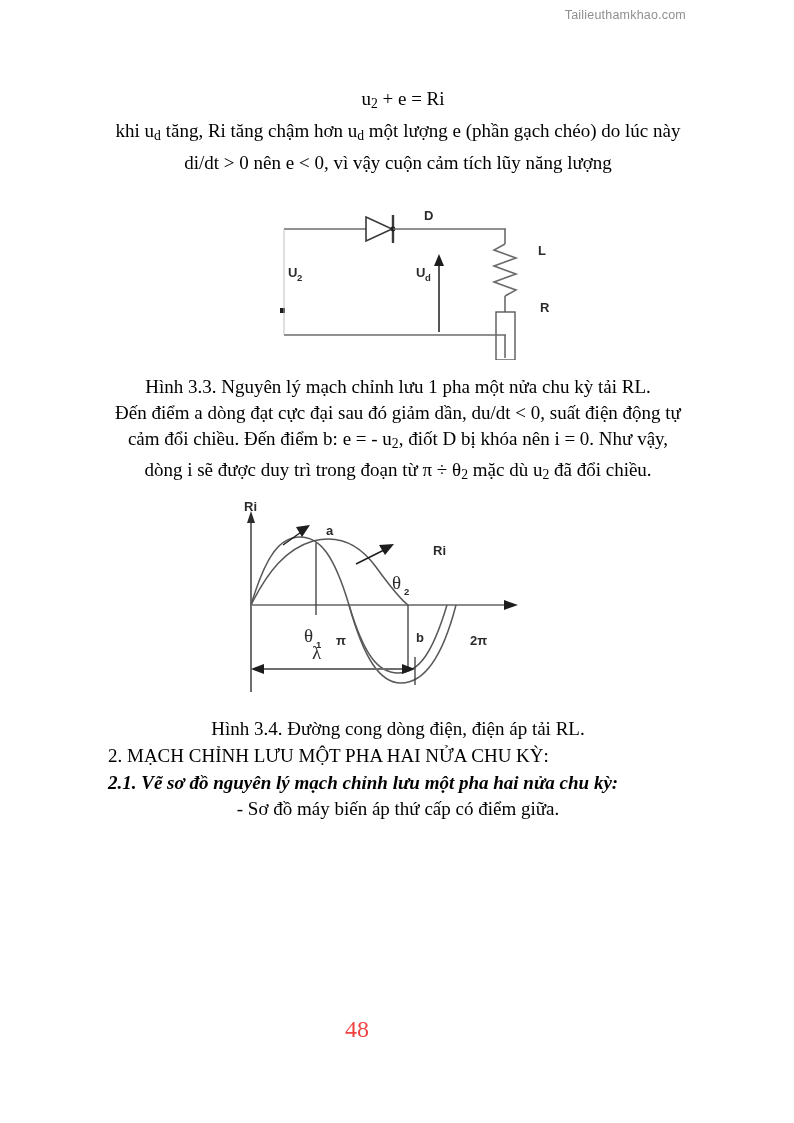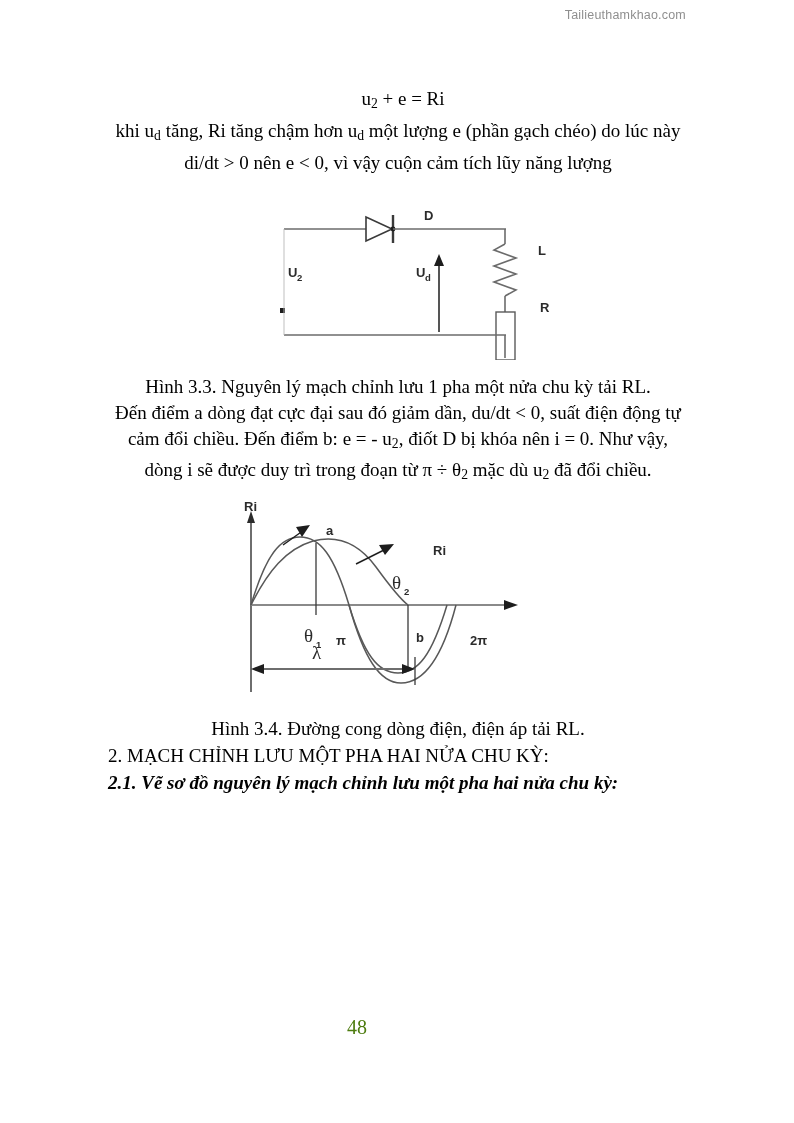--- a/index.html
+++ b/index.html
@@ -86,22 +86,22 @@
   }
   .spacer-sm { height: 14px; }
   .spacer-md { height: 24px; }
   .spacer-xs { height: 8px; }
   .page-number {
     position: absolute;
     left: 0;
     right: 0;
     top: 1016px;
     text-align: center;
-    font-size: 20px;
-    color: #4d7c0f;
+    font-size: 24px;
+    color: #ef4444;
     font-family: "Liberation Serif", serif;
   }
   .lbl {
     font-family: "Liberation Sans", sans-serif;
     font-weight: bold;
     font-size: 13px;
     fill: #2b2b2b;
   }
   .lbl-sub {
     font-family: "Liberation Sans", sans-serif;
@@ -255,18 +255,19 @@
         <text x="204" y="162" class="lbl-greek">λ</text>
       </svg>
     </div>
 
     <div class="spacer-sm"></div>
 
     <p class="fig-caption">Hình 3.4. Đường cong dòng điện, điện áp tải RL.</p>
 
     <p class="heading-main">2. MẠCH CHỈNH LƯU MỘT PHA HAI NỬA CHU KỲ:</p>
     <p class="heading-sub">2.1. Vẽ sơ đồ nguyên lý mạch chỉnh lưu một pha hai nửa chu kỳ:</p>
+    <p class="body-text">- Sơ đồ máy biến áp thứ cấp có điểm giữa.</p>
 
   </div>
 
   <div class="page-number">48</div>
 
 </div>
 
 </body></html>

